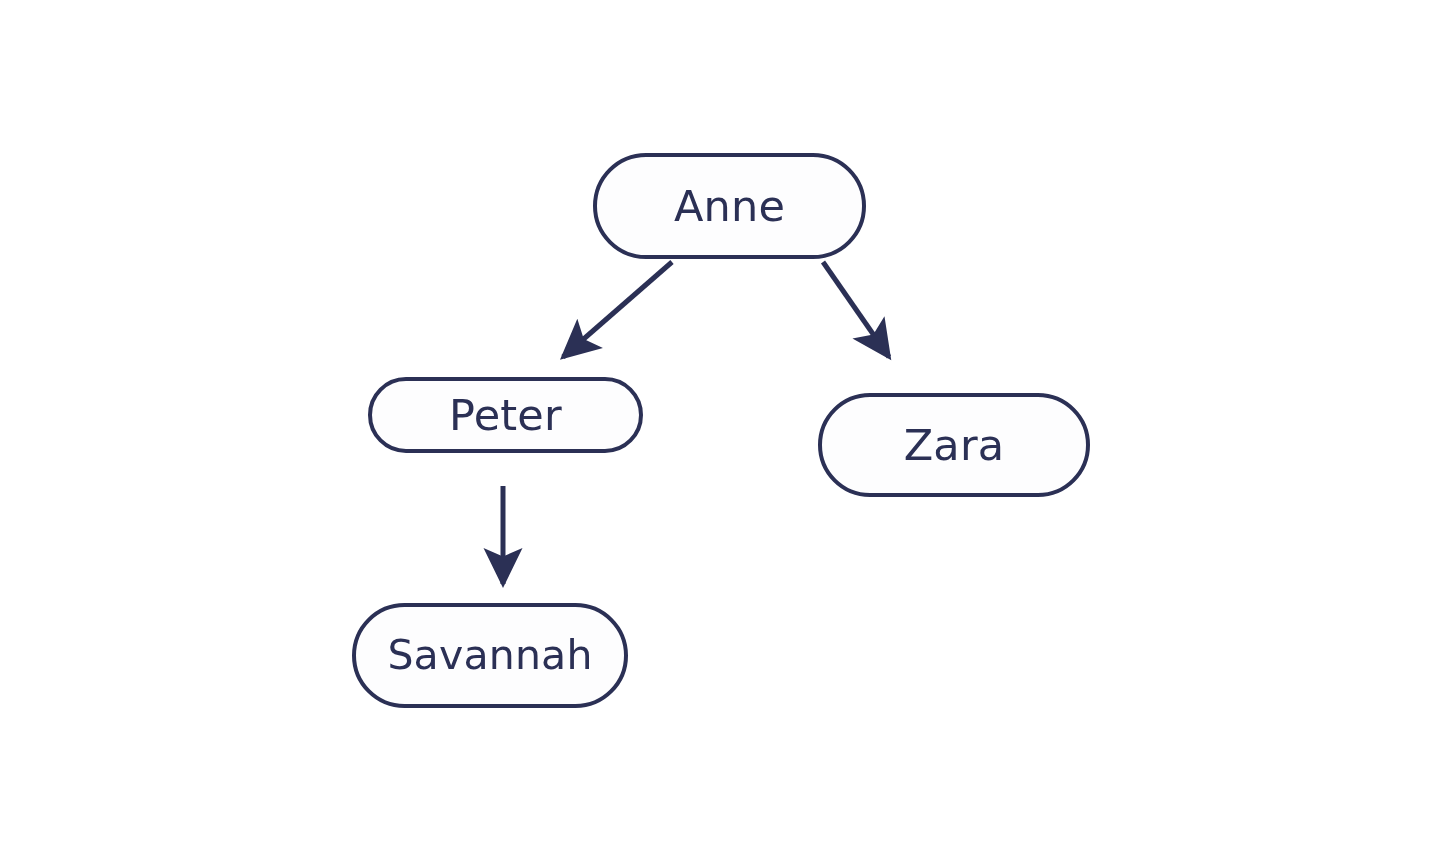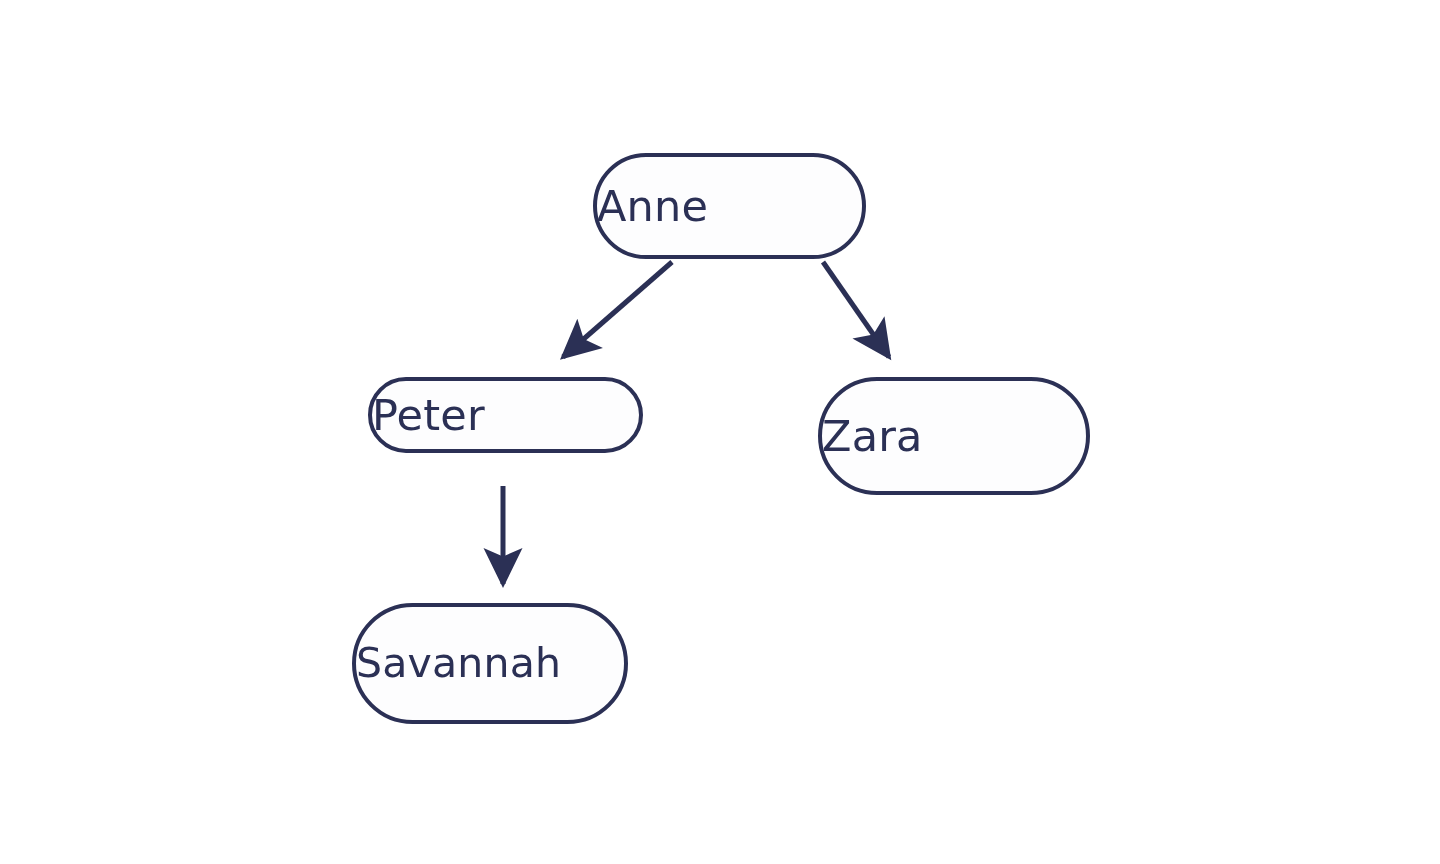--- a/index.html
+++ b/index.html
@@ -28,37 +28,37 @@
     height: 864px;
   }
   .node {
     position: absolute;
     box-sizing: border-box;
     background: #fdfdfe;
     border: 4px solid #2b3055;
     border-radius: 999px;
     display: flex;
     align-items: center;
-    justify-content: flex-start;
+    justify-content: center;
     z-index: 2;
   }
   .node-label {
     color: #2b3055;
     font-family: "DejaVu Sans", "Liberation Sans", sans-serif;
     font-size: 43px;
     font-weight: 400;
     letter-spacing: 0.2px;
     line-height: 1;
     white-space: nowrap;
     user-select: none;
   }
   .node-anne     { left: 593px; top: 153px; width: 273px; height: 106px; }
   .node-peter    { left: 368px; top: 377px; width: 275px; height: 76px; }
-  .node-zara     { left: 818px; top: 377px; width: 272px; height: 118px; }
-  .node-savannah { left: 352px; top: 603px; width: 276px; height: 121px; }
+  .node-zara     { left: 818px; top: 393px; width: 272px; height: 104px; }
+  .node-savannah { left: 352px; top: 603px; width: 276px; height: 105px; }
   .node-savannah .node-label { font-size: 41px; }
 </style>
 </head>
 <body>
 
 <div id="diagram-canvas">
 
   <svg id="edge-layer" viewBox="0 0 1440 864" xmlns="http://www.w3.org/2000/svg">
     <defs>
       <marker id="arrowhead" markerWidth="9" markerHeight="9" refX="7.6" refY="4.5" orient="auto" markerUnits="strokeWidth">

